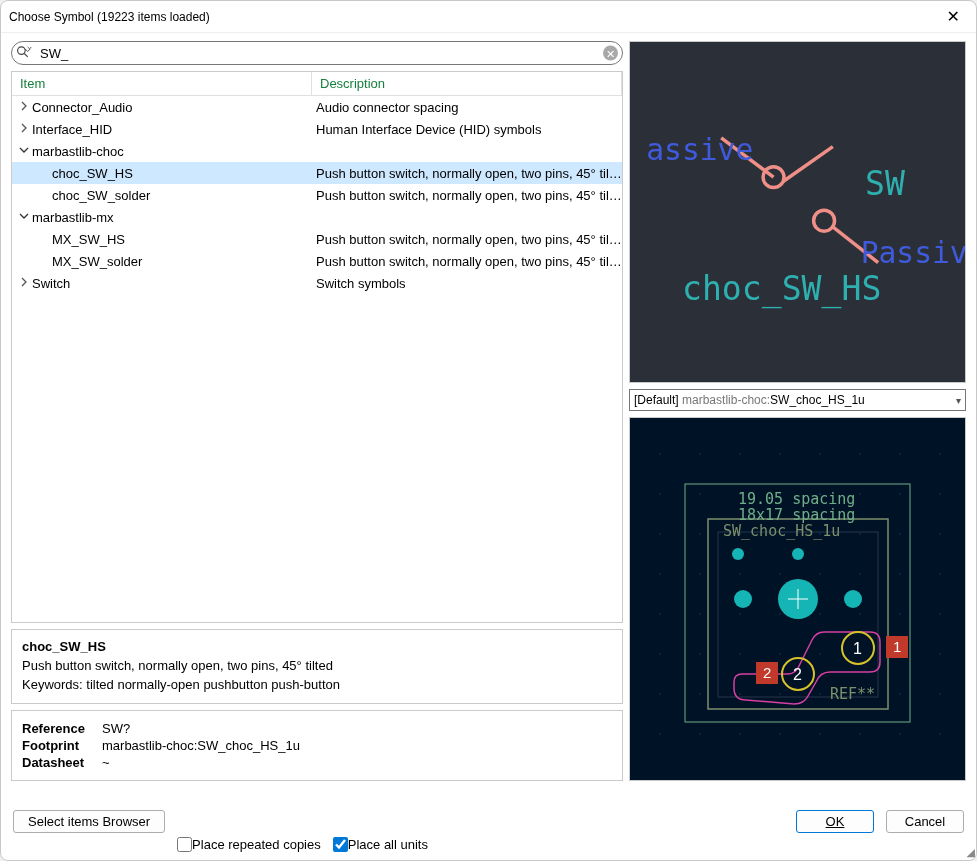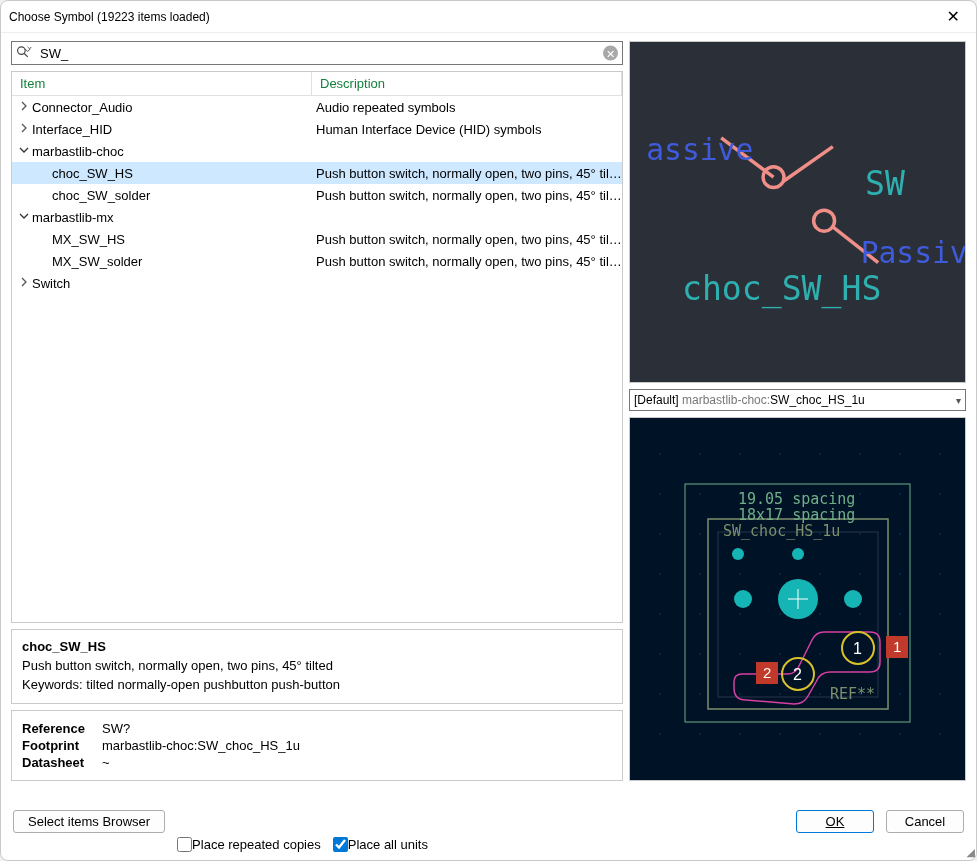--- a/index.html
+++ b/index.html
@@ -31,21 +31,21 @@
     overflow: hidden;
   }
   .left-col {
     display: flex; flex-direction: column;
     gap: 6px;
     min-width: 0;
   }
   .search-wrap {
     position: relative;
     border: 1px solid #767676;
-    border-radius: 0;
+    border-radius: 12px;
     height: 24px;
     display: flex; align-items: center;
     padding: 0 24px 0 28px;
   }
   .search-icon {
     position: absolute; left: 4px; top: 50%; transform: translateY(-50%);
     font-size: 12px; color: #444;
   }
   .search-input {
     border: none; outline: none; width: 100%; font-size: 13px;
@@ -198,21 +198,21 @@
         </div>
         <div class="tbody" id="tbody">
             <div class="row">
               <div class="cell-item">
                 <span style="display: inline-block; width: 0px;"></span>
                 <span class="expander"><svg width="10" height="10" viewBox="0 0 10 10">
                     <path d="M3 1 L7 5 L3 9" fill="none" stroke="#555" stroke-width="1.3"></path>
                   </svg></span>
                 <span>Connector_Audio</span>
               </div>
-              <div class="cell-desc">Audio repeated symbols</div>
+              <div class="cell-desc">Audio connector spacing</div>
             </div>
             <div class="row">
               <div class="cell-item">
                 <span style="display: inline-block; width: 0px;"></span>
                 <span class="expander"><svg width="10" height="10" viewBox="0 0 10 10">
                     <path d="M3 1 L7 5 L3 9" fill="none" stroke="#555" stroke-width="1.3"></path>
                   </svg></span>
                 <span>Interface_HID</span>
               </div>
               <div class="cell-desc">Human Interface Device (HID) symbols</div>
@@ -270,20 +270,21 @@
               <div class="cell-desc">Push button switch, normally open, two pins, 45° tilted</div>
             </div>
             <div class="row">
               <div class="cell-item">
                 <span style="display: inline-block; width: 0px;"></span>
                 <span class="expander"><svg width="10" height="10" viewBox="0 0 10 10">
                     <path d="M3 1 L7 5 L3 9" fill="none" stroke="#555" stroke-width="1.3"></path>
                   </svg></span>
                 <span>Switch</span>
               </div>
+              <div class="cell-desc">Switch symbols</div>
             </div>
           </div>
       </div>
 
       <div class="detail-top">
         <div class="name">choc_SW_HS</div>
         <div>Push button switch, normally open, two pins, 45° tilted</div>
         <div>
           <span>Keywords:</span>
           <span>tilted normally-open pushbutton push-button</span>

